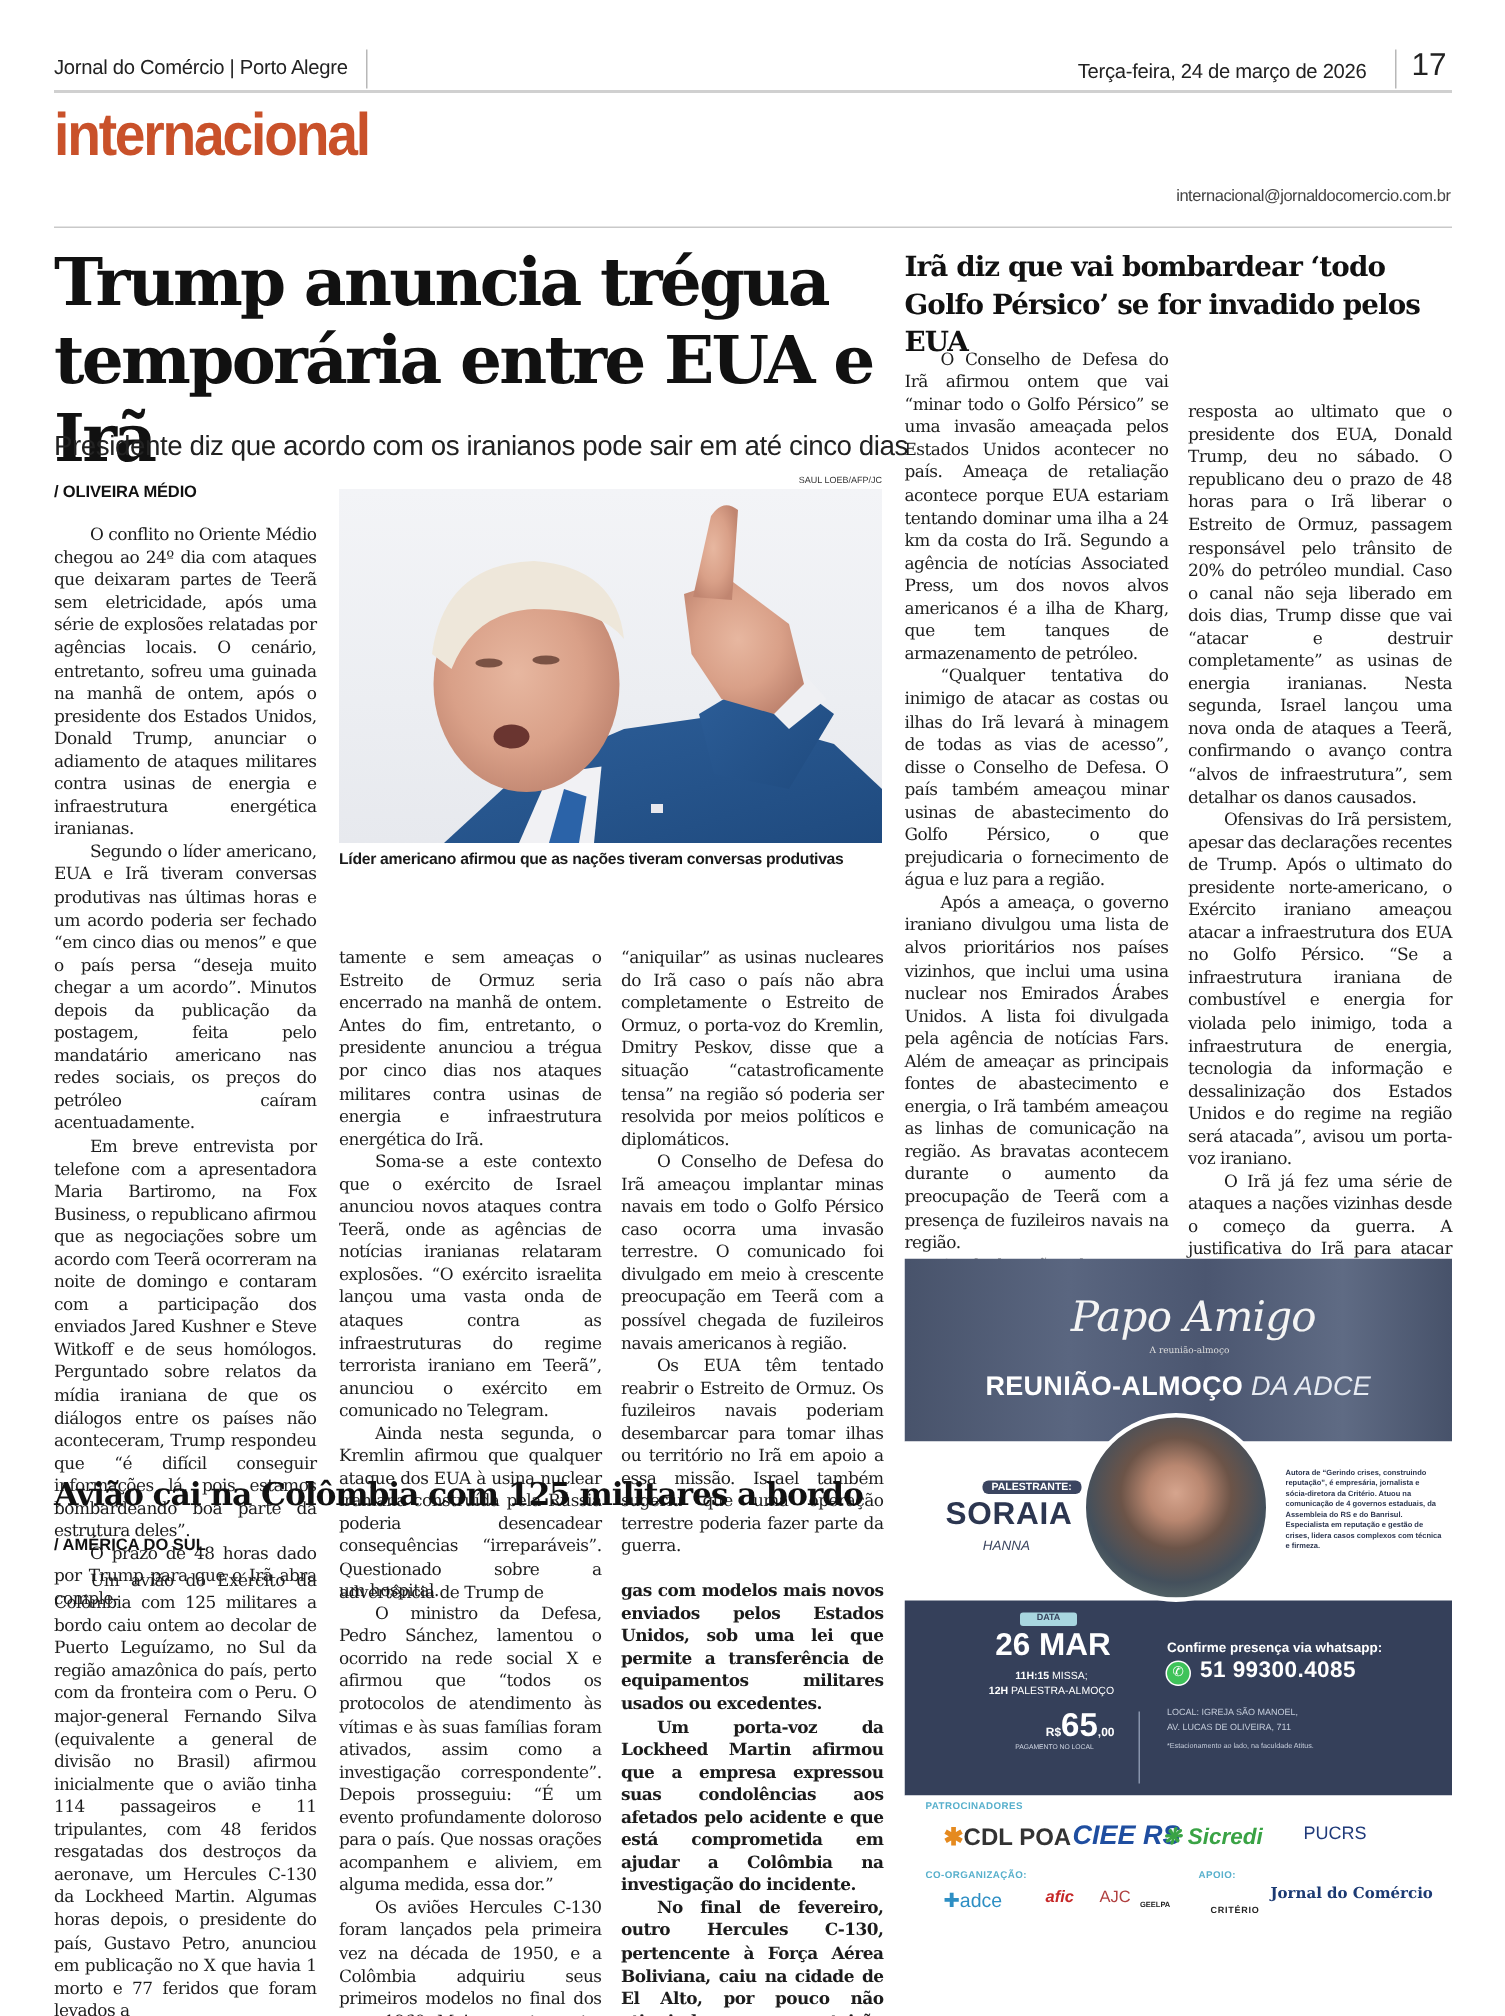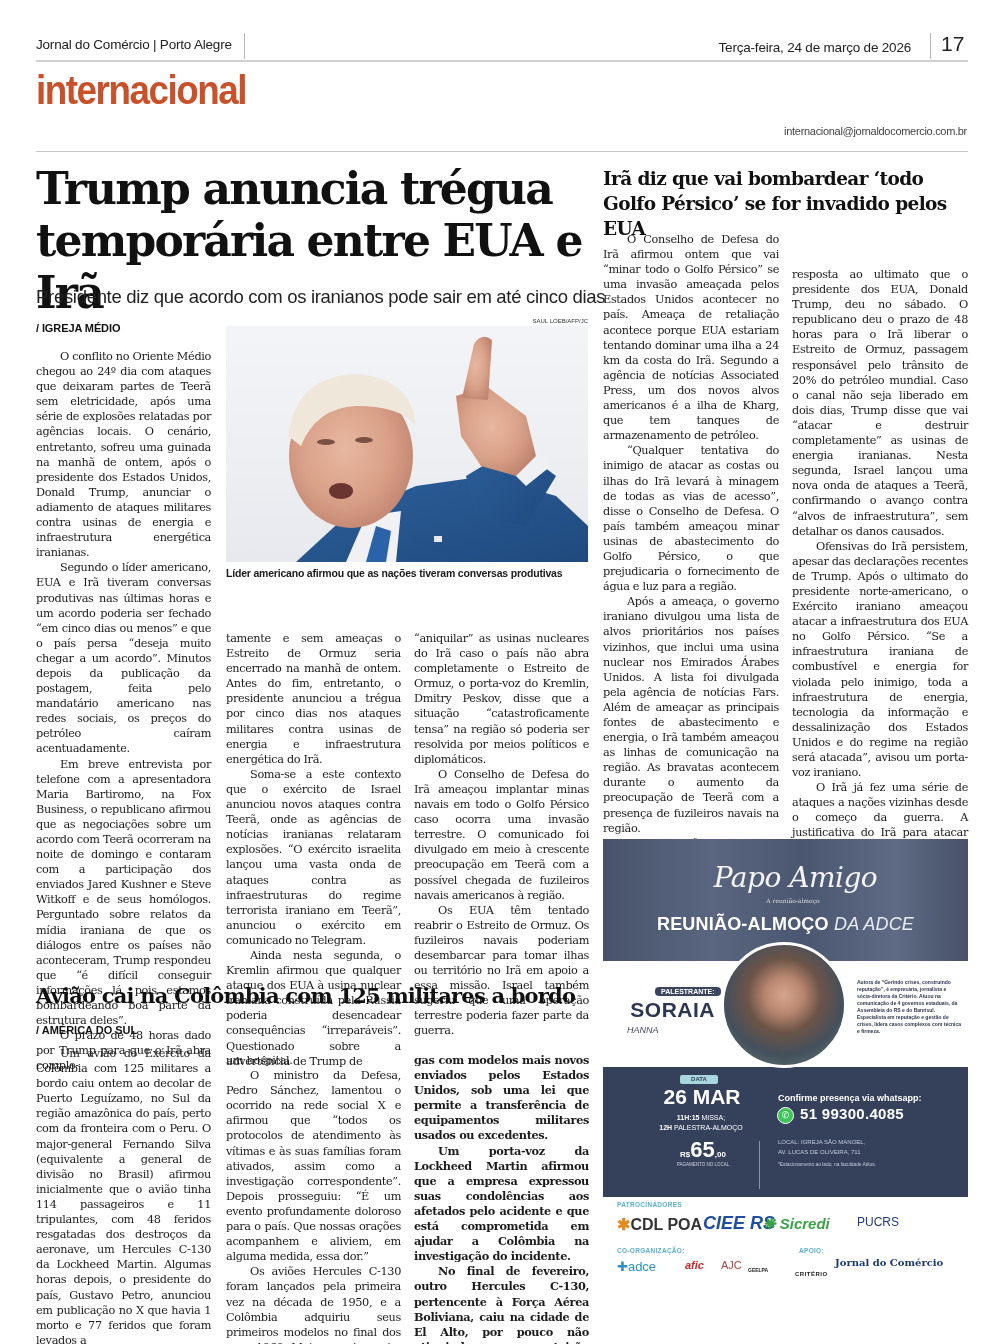--- a/index.html
+++ b/index.html
@@ -52,60 +52,60 @@
   .ad { left: 603px; top: 839px; width: 365px; height: 450px; background: #fff; overflow: hidden; }
   .ad-top { position: absolute; left: 0; top: 0; width: 365px; height: 122px; background: linear-gradient(90deg,#48536b 0%,#5a6680 30%,#4b5670 55%,#5f6b84 80%,#47526a 100%); }
   .ad-script { position: absolute; left: 0; top: 22px; width: 365px; text-align: center; font-family: "DejaVu Serif", serif; font-style: italic; font-size: 28px; color: #f4f4f4; letter-spacing: -0.5px; padding-left: 20px; }
   .ad-script-sub { position: absolute; left: 0; top: 58px; width: 380px; text-align: center; font-family: "DejaVu Serif", serif; font-size: 6px; color: #dcdcdc; }
   .ad-title { position: absolute; left: 0; top: 75px; width: 365px; text-align: center; font-family: "Liberation Sans", sans-serif; font-size: 18px; color: #fff; letter-spacing: 0.2px; }
   .ad-title b { font-weight: bold; }
   .ad-title i { font-weight: normal; font-style: italic; color: #e8ecf3; }
   .ad-mid { position: absolute; left: 0; top: 122px; width: 365px; height: 106px; background: #ffffff; }
   .ad-badge { position: absolute; left: 52px; top: 148px; padding: 1px 6px; background: #3b4560; color: #fff; border-radius: 4px; font-family: "Liberation Sans", sans-serif; font-weight: bold; font-size: 7px; }
   .ad-name { position: absolute; left: 24px; top: 159px; width: 88px; text-align: right; font-family: "Liberation Sans", sans-serif; font-weight: bold; font-size: 21px; color: #2c3650; letter-spacing: 0.5px; }
-  .ad-surname { position: absolute; left: 24px; top: 186px; width: 88px; text-align: left; font-family: "Liberation Sans", sans-serif; font-style: italic; font-size: 9px; color: #3b4560; }
+  .ad-surname { position: absolute; left: 24px; top: 186px; width: 88px; text-align: center; font-family: "Liberation Sans", sans-serif; font-style: italic; font-size: 9px; color: #3b4560; }
   .ad-portrait { position: absolute; left: 118px; top: 103px; width: 126px; height: 126px; border-radius: 50%; background: radial-gradient(circle at 50% 42%, #d6a58e 0%, #b98770 20%, #6c5448 40%, #44505c 65%, #6e8478 100%); border: 3px solid #fff; }
   .ad-bio { position: absolute; left: 254px; top: 140px; width: 104px; font-family: "Liberation Sans", sans-serif; font-weight: bold; font-size: 5px; line-height: 7px; color: #2c3650; }
   .ad-bottom { position: absolute; left: 0; top: 228px; width: 365px; height: 130px; background: #35405a; }
   .ad-data-tag { position: absolute; left: 77px; top: 236px; width: 38px; height: 9px; background: #a8d6df; border-radius: 2px; text-align: center; font-family: "Liberation Sans", sans-serif; font-weight: bold; font-size: 6px; line-height: 9px; color: #35405a; }
   .ad-date { position: absolute; left: 44px; top: 246px; width: 110px; text-align: center; font-family: "Liberation Sans", sans-serif; font-weight: bold; font-size: 21px; color: #fff; }
   .ad-time1 { position: absolute; left: 40px; top: 275px; width: 116px; text-align: center; font-family: "Liberation Sans", sans-serif; font-size: 7px; color: #fff; }
   .ad-time2 { position: absolute; left: 40px; top: 285px; width: 116px; text-align: center; font-family: "Liberation Sans", sans-serif; font-size: 7px; color: #fff; }
-  .ad-price { position: absolute; left: 60px; top: 298px; width: 80px; text-align: center; font-family: "Liberation Sans", sans-serif; font-weight: bold; color: #fff; }
+  .ad-price { position: absolute; left: 60px; top: 298px; width: 80px; text-align: right; font-family: "Liberation Sans", sans-serif; font-weight: bold; color: #fff; }
   .ad-price .cur { font-size: 8px; }
   .ad-price .big { font-size: 22px; }
   .ad-price .cents { font-size: 8px; }
   .ad-price-note { position: absolute; left: 60px; top: 323px; width: 80px; text-align: center; font-family: "Liberation Sans", sans-serif; font-size: 4.5px; color: #cfd5e2; }
   .ad-vline { position: absolute; left: 156px; top: 302px; width: 1px; height: 48px; background: #8793ab; }
   .ad-confirm { position: absolute; left: 175px; top: 254px; font-family: "Liberation Sans", sans-serif; font-weight: bold; font-size: 9px; color: #fff; }
   .ad-wa-icon { position: absolute; left: 174px; top: 268px; width: 17px; height: 17px; border-radius: 50%; background: #3fc35a; border: 1.5px solid #fff; color: #fff; font-size: 9px; line-height: 14px; text-align: center; }
   .ad-phone { position: absolute; left: 197px; top: 266px; font-family: "Liberation Sans", sans-serif; font-weight: bold; font-size: 15px; color: #fff; letter-spacing: 0.3px; }
   .ad-local1 { position: absolute; left: 175px; top: 300px; font-family: "Liberation Sans", sans-serif; font-size: 6px; color: #c4ccda; }
   .ad-local2 { position: absolute; left: 175px; top: 310px; font-family: "Liberation Sans", sans-serif; font-size: 6px; color: #c4ccda; }
   .ad-parking { position: absolute; left: 175px; top: 323px; font-family: "Liberation Sans", sans-serif; font-size: 4.8px; color: #c4ccda; }
   .ad-logos { position: absolute; left: 0; top: 358px; width: 365px; height: 92px; background: #fff; }
   .ad-lab { position: absolute; font-family: "Liberation Sans", sans-serif; font-weight: bold; font-size: 6.5px; color: #58b0cc; letter-spacing: 0.3px; }
-  .logo { position: absolute; font-family: "Liberation Sans", sans-serif; font-weight: bold; }
+  .logo { position: absolute; font-family: "Liberation Sans", sans-serif; font-weight: bold; margin-left: 12px; }
 </style>
 </head>
 <body>
 
 <div class="abs masthead-left">Jornal do Comércio | Porto Alegre</div>
 <div class="abs masthead-sep1"></div>
 <div class="abs masthead-date">Terça-feira, 24 de março de 2026</div>
 <div class="abs masthead-sep2"></div>
 <div class="abs page-number">17</div>
 <div class="abs rule-top"></div>
 <div class="abs section-title">internacional</div>
 <div class="abs email">internacional@jornaldocomercio.com.br</div>
 <div class="abs rule-mid"></div>
 
 <h1 class="abs headline">Trump anuncia trégua temporária entre EUA e Irã</h1>
 <div class="abs deck">Presidente diz que acordo com os iranianos pode sair em até cinco dias</div>
-<div class="abs kicker">/ IGREJA MÉDIO</div>
+<div class="abs kicker">/ OLIVEIRA MÉDIO</div>
 <div class="abs photo-credit">SAUL LOEB/AFP/JC</div>
 
 <div class="abs photo">
   <svg width="362" height="236" viewBox="0 0 362 236">
     <defs>
       <radialGradient id="skin" cx="45%" cy="45%" r="60%">
         <stop offset="0%" stop-color="#e7b7a0"></stop>
         <stop offset="60%" stop-color="#d9a088"></stop>
         <stop offset="100%" stop-color="#c08570"></stop>
       </radialGradient>

